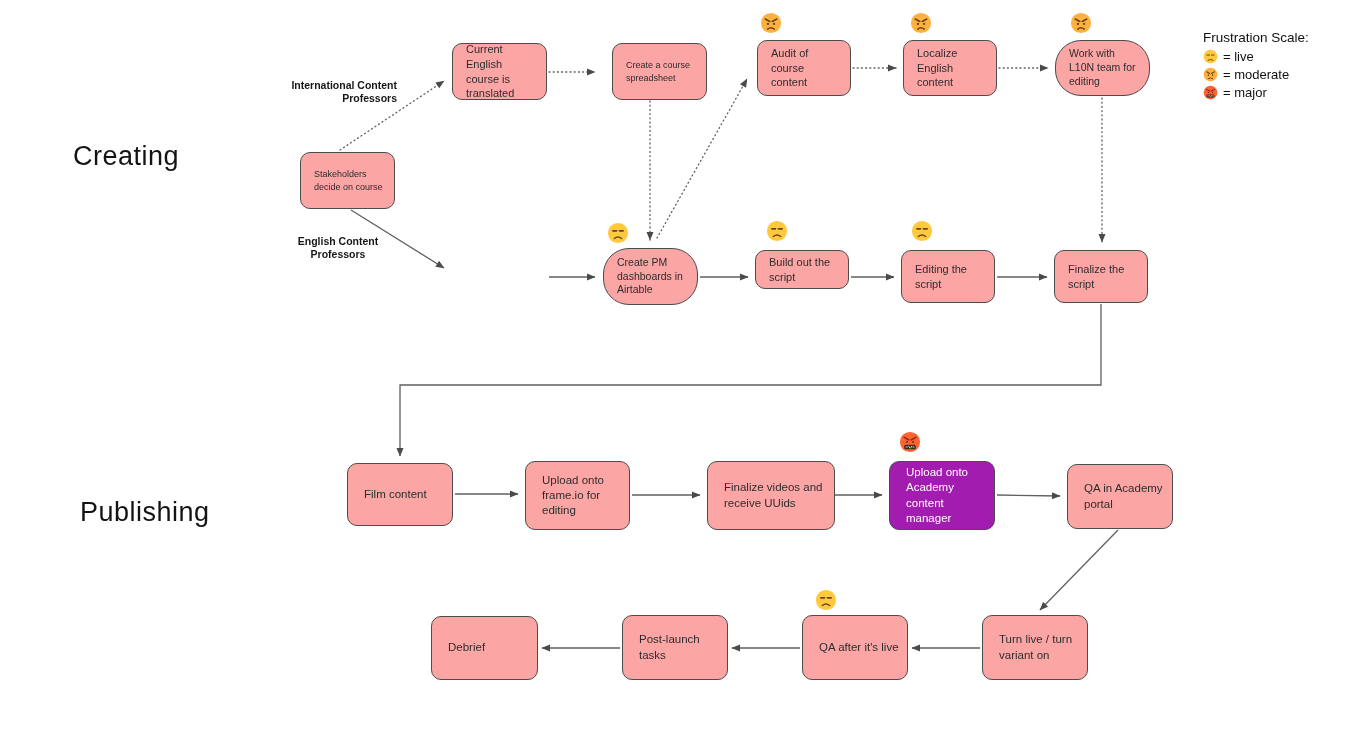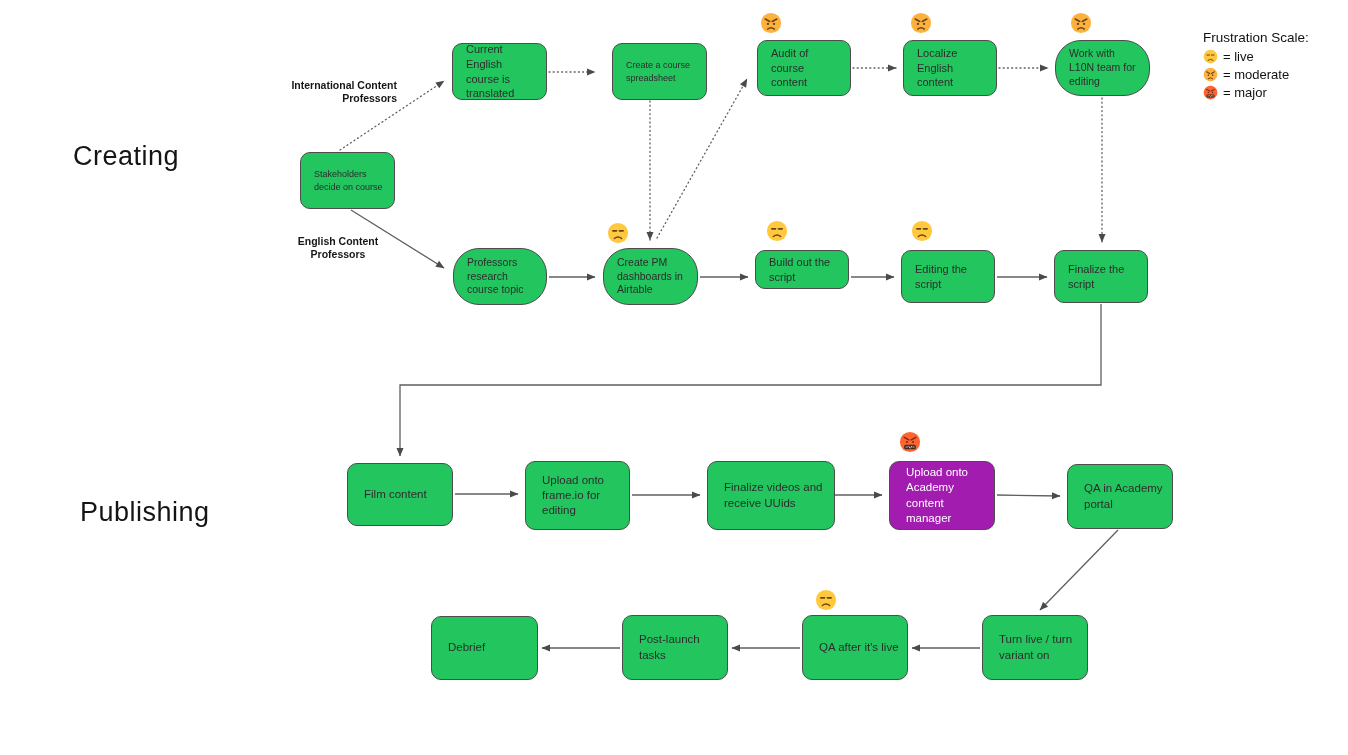--- a/index.html
+++ b/index.html
@@ -1,20 +1,20 @@
 <!DOCTYPE html>
 <html><head>
 <meta charset="utf-8">
 <style>
   html,body{margin:0;padding:0;background:#fff;}
   body{width:1348px;height:755px;position:relative;overflow:hidden;
        font-family:"Liberation Sans","DejaVu Sans",sans-serif;color:#2d2d2d;}
   .stage{position:absolute;inset:0;}
   svg.edges{position:absolute;left:0;top:0;z-index:1;}
-  .node{position:absolute;z-index:2;background:#22c55e;border:1.4px solid #4c4c4c;
+  .node{position:absolute;z-index:2;background:#fca5a5;border:1.4px solid #4c4c4c;
         border-radius:10px;box-sizing:border-box;display:flex;align-items:center;
         padding:4px 8px 4px 13px;font-size:11px;line-height:1.32;color:#2d2d2d;}
   .node.sm{font-size:9px;line-height:1.35;}
   .node.md{font-size:10.5px;border-radius:26px;}
   .node.pub{font-size:11.5px;padding-left:16px;}
   .node.highlight{background:#a21caf;color:#fff;}
   .section-title{position:absolute;z-index:2;font-size:27px;font-weight:400;
         color:#141414;letter-spacing:.5px;}
   .lane-label{position:absolute;z-index:2;font-size:10.5px;font-weight:bold;
         text-align:right;line-height:1.2;color:#161616;}
@@ -130,23 +130,20 @@
   <div class="node" style="left:903px;top:40px;width:94px;height:56px;">
       <span>Localize English content</span>
     </div>
   <div class="node md" style="left:1055px;top:40px;width:95px;height:56px;">
       <span>Work with L10N team for editing</span>
     </div>
   <div class="node sm" style="left:300px;top:152px;width:95px;height:57px;">
       <span>Stakeholders decide on course</span>
     </div>
 
-  <div class="node md" style="left:453px;top:248px;width:94px;height:57px;">
-      <span>Professors research course topic</span>
-    </div>
   <div class="node md" style="left:603px;top:248px;width:95px;height:57px;">
       <span>Create PM dashboards in Airtable</span>
     </div>
   <div class="node" style="left:755px;top:250px;width:94px;height:39px;">
       <span>Build out the script</span>
     </div>
   <div class="node" style="left:901px;top:250px;width:94px;height:53px;">
       <span>Editing the script</span>
     </div>
   <div class="node" style="left:1054px;top:250px;width:94px;height:53px;">

